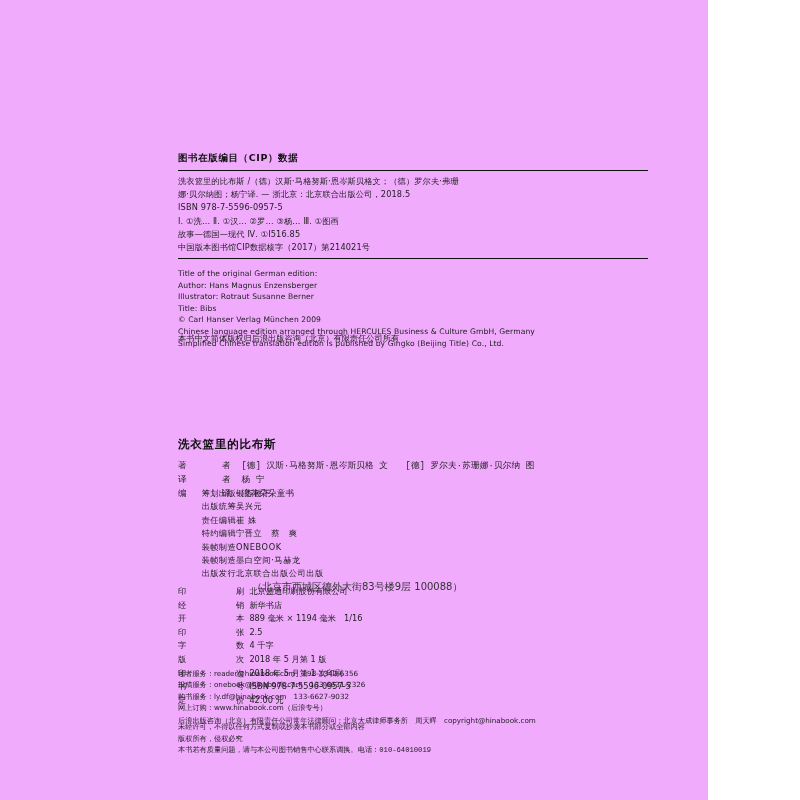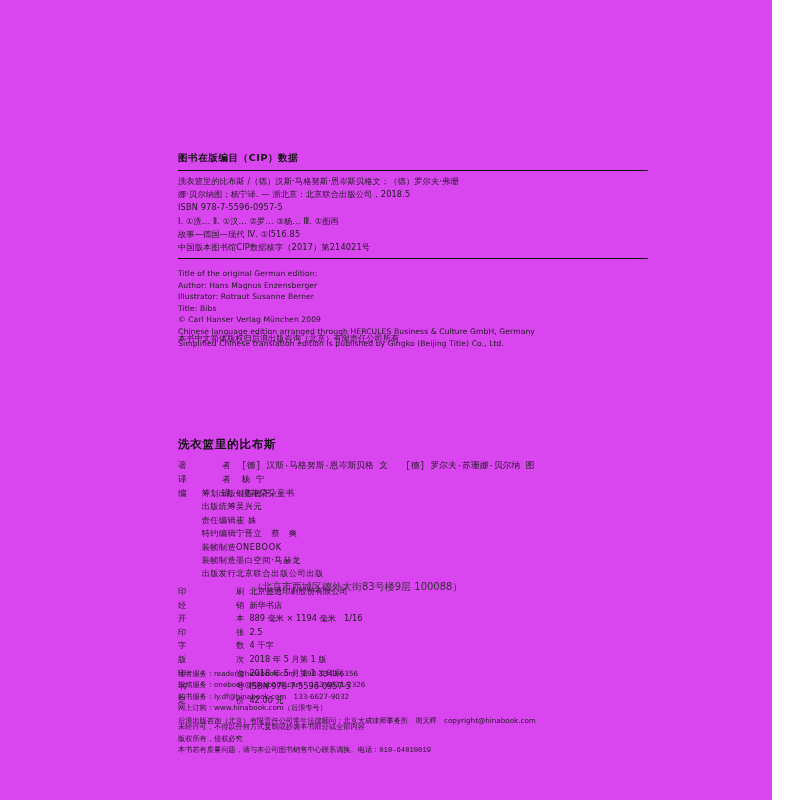--- a/index.html
+++ b/index.html
@@ -9,23 +9,23 @@
   }
   body {
     width: 800px;
     height: 800px;
     font-family: "DejaVu Sans", "Liberation Sans", sans-serif;
     color: #1a1a1a;
     overflow: hidden;
   }
   .page {
     position: relative;
-    width: 772px;
+    width: 708px;
     height: 800px;
-    background: #d946ef;
+    background: #f0abfc;
   }
   .block {
     position: absolute;
   }
   
   #cip-block {
     left: 178px;
     top: 152px;
     width: 470px;
   }

